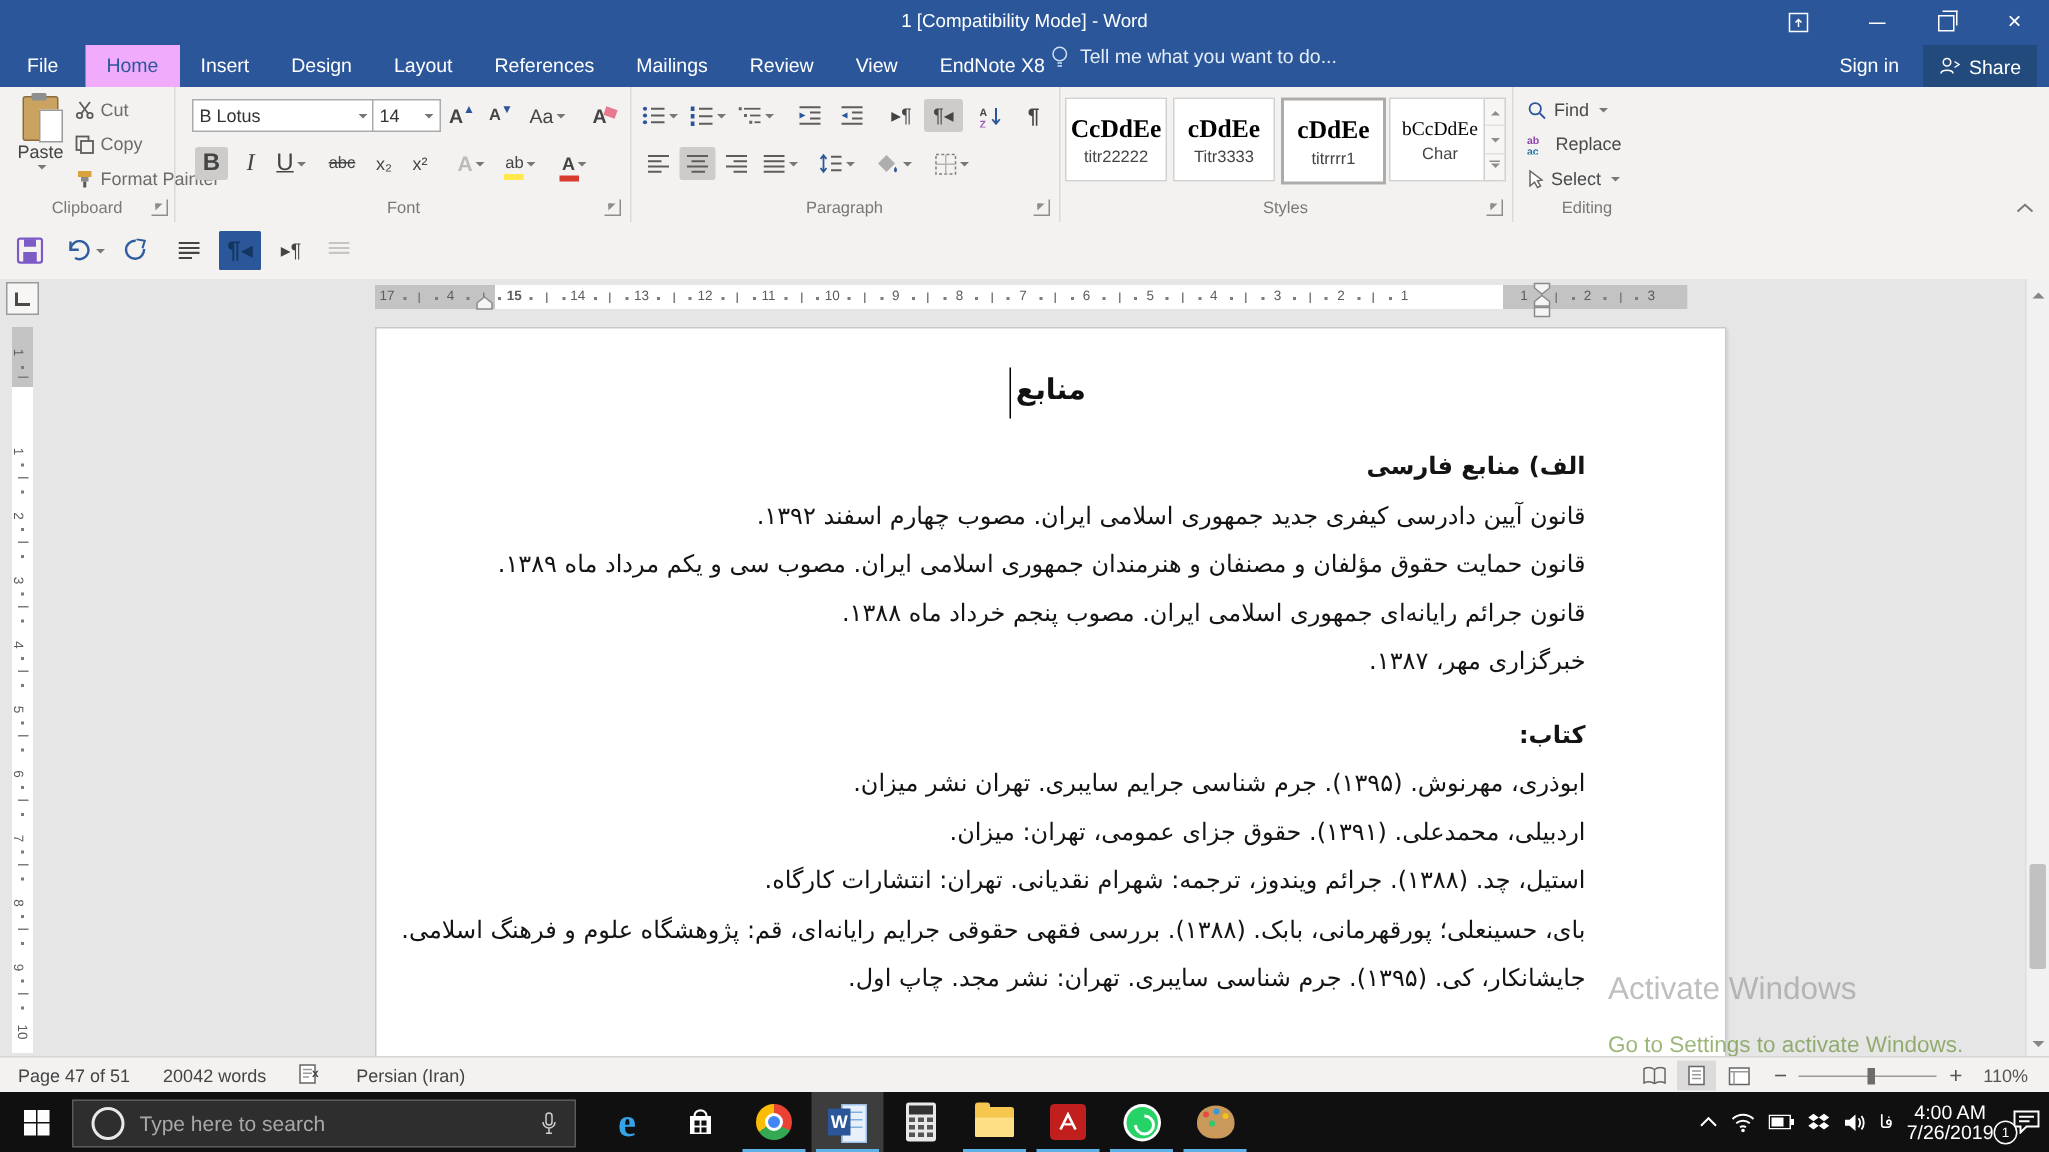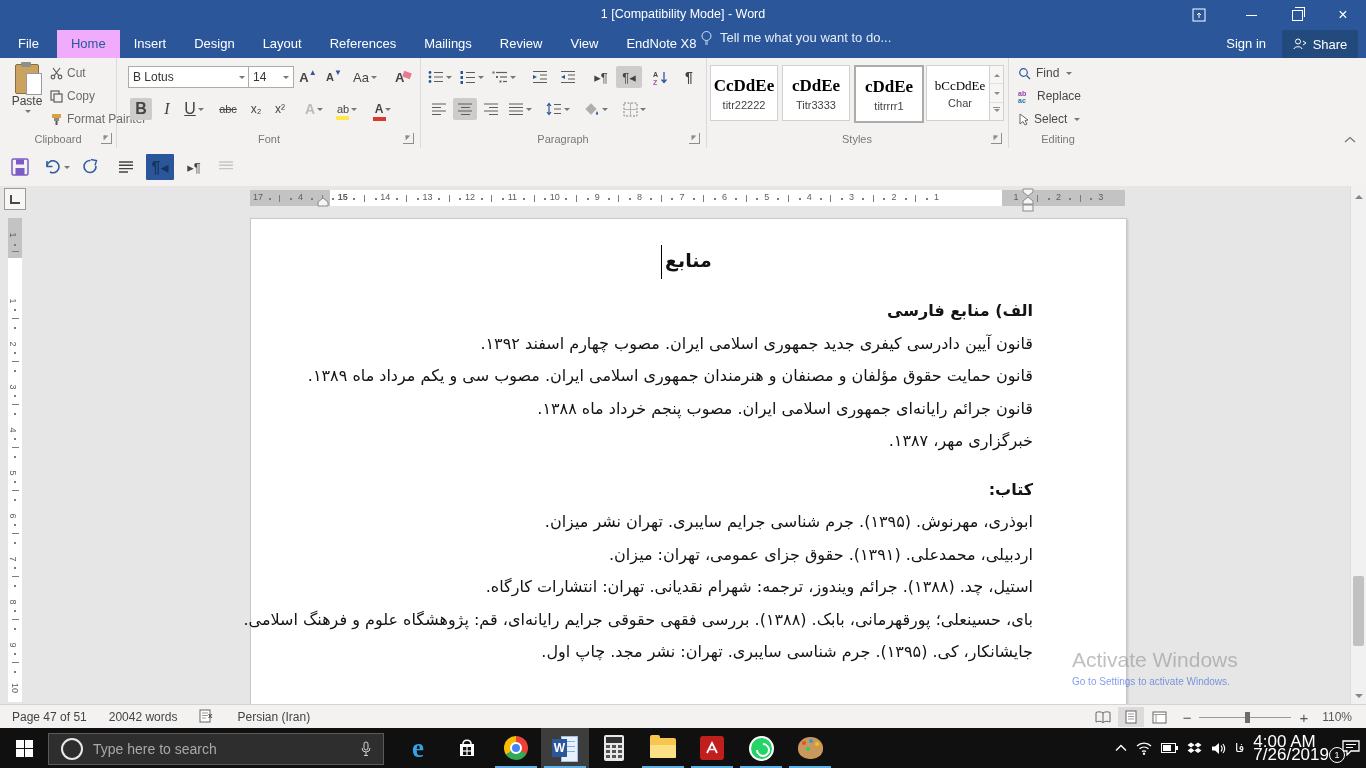--- a/index.html
+++ b/index.html
@@ -78,31 +78,31 @@
   .rnum{position:absolute;top:2px;font-size:9px;color:#5c5c5c;transform:translateX(-50%);}
   .rdot{position:absolute;top:8px;width:2px;height:2px;background:#7c7c7c;}
   .rbar{position:absolute;top:5px;width:1px;height:7px;background:#7c7c7c;}
   #vruler{position:absolute;left:8px;top:218px;width:14px;height:484px;background:#fff;}
   #vruler .marginT{position:absolute;left:0;top:0;width:14px;height:40px;background:#c3c3c3;}
   .vnum{position:absolute;left:2px;font-size:9px;color:#5c5c5c;transform:rotate(90deg);}
   .vdot{position:absolute;left:6px;width:2px;height:2px;background:#7c7c7c;}
   .vbar{position:absolute;left:4px;width:7px;height:1px;background:#7c7c7c;}
   
   #docarea{position:absolute;left:0;top:186px;width:1366px;height:518px;background:#e6e6e6;}
-  #page{position:absolute;left:250px;top:32px;width:875px;height:486px;background:#fff;border:1px solid #c9c9c9;box-shadow:1px 1px 2px rgba(0,0,0,.15);}
+  #page{position:absolute;left:250px;top:32px;width:875px;height:486px;background:#fff;border:1px solid #c9c9c9;box-shadow:1px 1px 2px rgba(0,0,0,.15);padding-left:24px;}
   #doc-title{position:absolute;left:0;right:0;top:30px;text-align:center;direction:rtl;font-family:"DejaVu Sans",sans-serif;font-weight:bold;font-size:19px;color:#111;}
   #doc-title .tw{position:relative;display:inline-block;}
   #cursor{position:absolute;left:-4px;top:-4px;width:1px;height:34px;background:#000;}
   #doc-lines{position:absolute;top:76px;right:93px;left:60px;direction:rtl;text-align:right;font-family:"DejaVu Sans",sans-serif;font-size:16px;color:#141414;}
   .dline{height:32.5px;line-height:32.5px;white-space:nowrap;}
   .dline.bold{font-weight:bold;}
   .dspacer{height:16px;}
   #watermark{position:absolute;left:1072px;top:462px;color:#8c8c8c;opacity:.55;pointer-events:none;}
   #watermark .l1{font-size:21px;}
-  #watermark .l2{font-size:10px;margin-top:4px;color:#1d4ed8;}
+  #watermark .l2{font-size:15px;margin-top:16px;color:#4d7c0f;}
   
   #vscroll{position:absolute;right:0;top:0;width:15px;height:518px;background:#f1f1f1;border-left:1px solid #dedede;}
   .sbtn{position:absolute;left:0;width:15px;height:17px;display:flex;align-items:center;justify-content:center;}
   #sb-thumb{position:absolute;left:2px;top:390px;width:11px;height:70px;background:#c1c1c1;border-radius:2px;}
   
   #statusbar{position:absolute;left:0;top:704px;width:1366px;height:24px;background:#f3f2f1;border-top:1px solid #d6d4d2;font-size:12px;color:#444;}
   #status-left{position:absolute;left:12px;top:0;height:24px;display:flex;align-items:center;gap:22px;}
   .viewic{position:absolute;top:2px;width:26px;height:20px;display:flex;align-items:center;justify-content:center;}
   .viewic.on{background:#dcdada;}
   #zoomctrl{position:absolute;right:14px;top:0;height:24px;display:flex;align-items:center;gap:8px;color:#555;}
@@ -114,21 +114,21 @@
   .winlogo{display:grid;grid-template-columns:8px 8px;grid-template-rows:8px 8px;gap:1px;}
   .winlogo i{background:#fdfdfd;}
   #searchbox{position:absolute;left:48px;top:5px;width:334px;height:30px;background:#2e2e2e;border:1px solid #5a5a5a;display:flex;align-items:center;color:#a8a8a8;font-size:14px;}
   #cortana{width:18px;height:18px;border:2px solid #e8e8e8;border-radius:50%;margin:0 10px 0 12px;}
   #searchbox .mic{margin-left:auto;margin-right:12px;}
   .appslot{position:absolute;top:0;width:48px;height:40px;display:flex;align-items:center;justify-content:center;}
   .appslot.active{background:#3d3d3d;}
   .appslot .runbar{position:absolute;left:3px;bottom:0;width:42px;height:2px;background:#5fb2e8;}
   #tray{position:absolute;right:2px;top:0;height:40px;display:flex;align-items:center;gap:9px;color:#fff;}
   #lang-ind{font-family:"DejaVu Sans",sans-serif;font-size:12px;}
-  #clock{font-size:17px;line-height:13px;text-align:left;}
+  #clock{font-size:13px;line-height:13px;text-align:center;}
   #action-wrap{position:relative;width:26px;height:40px;display:flex;align-items:center;justify-content:center;}
   #badge{position:absolute;left:-9px;bottom:5px;width:14px;height:14px;border:1px solid #fff;border-radius:50%;font-size:9px;display:flex;align-items:center;justify-content:center;background:#101010;}
   .edge-e{color:#35a3e8;font-size:27px;font-weight:bold;font-family:"Liberation Serif",serif;}
   .chrome-ic{width:24px;height:24px;border-radius:50%;background:conic-gradient(#ea4335 0 33%,#34a853 33% 66%,#fbbc05 66% 100%);position:relative;}
   .chrome-ic:after{content:"";position:absolute;left:6px;top:6px;width:12px;height:12px;border-radius:50%;background:#4285f4;border:2px solid #fff;box-sizing:border-box;}
   .word-ic{width:26px;height:24px;position:relative;}
   .word-ic .pagebg{position:absolute;right:0;top:0;width:15px;height:24px;background:#e8f1fb;border:1px solid #9cc0e8;}
   .word-ic .pagebg i{display:block;height:1px;background:#7fb0de;margin:4px 2px 0 2px;}
   .word-ic .wsq{position:absolute;left:0;top:3px;width:15px;height:18px;background:#2b579a;color:#fff;font-size:12px;font-weight:bold;display:flex;align-items:center;justify-content:center;}
   .calc-ic{width:20px;height:26px;background:#e8e8e8;border-radius:2px;display:grid;grid-template-columns:repeat(3,4px);grid-auto-rows:3px;gap:2px;justify-content:center;align-content:end;padding-bottom:3px;box-sizing:border-box;position:relative;}

